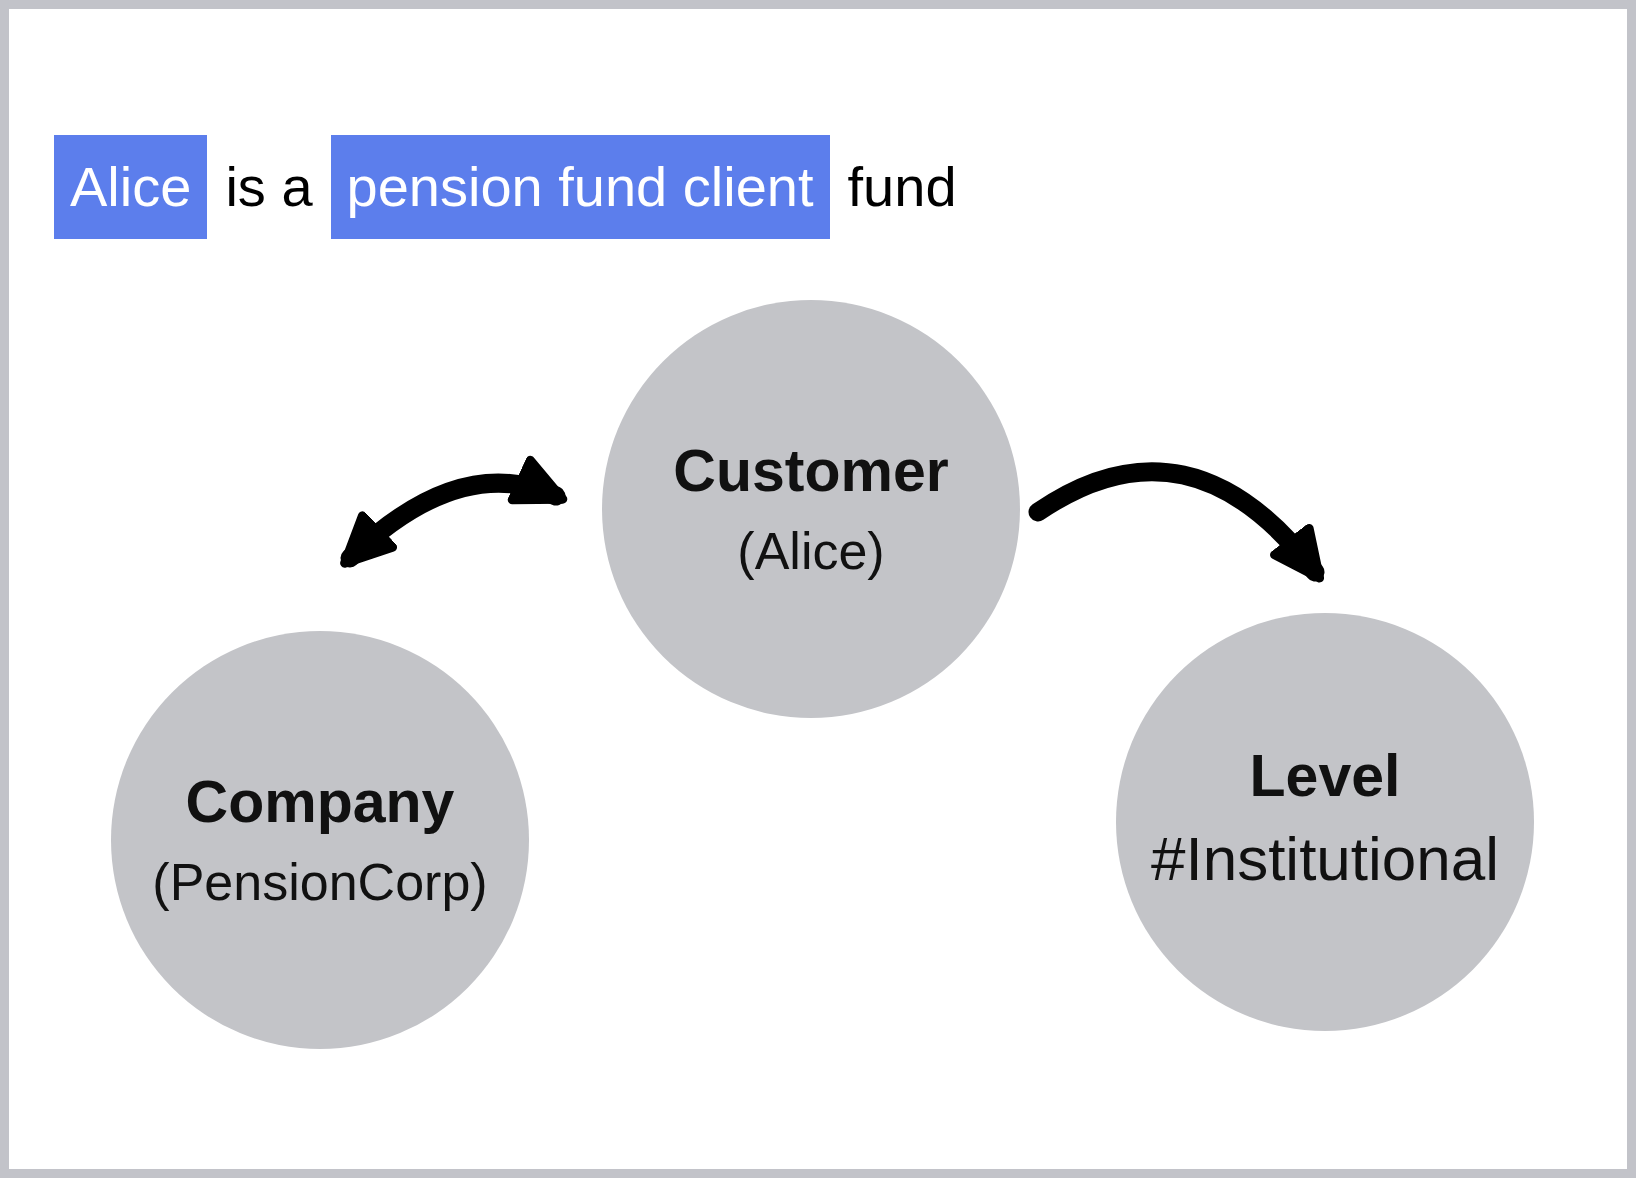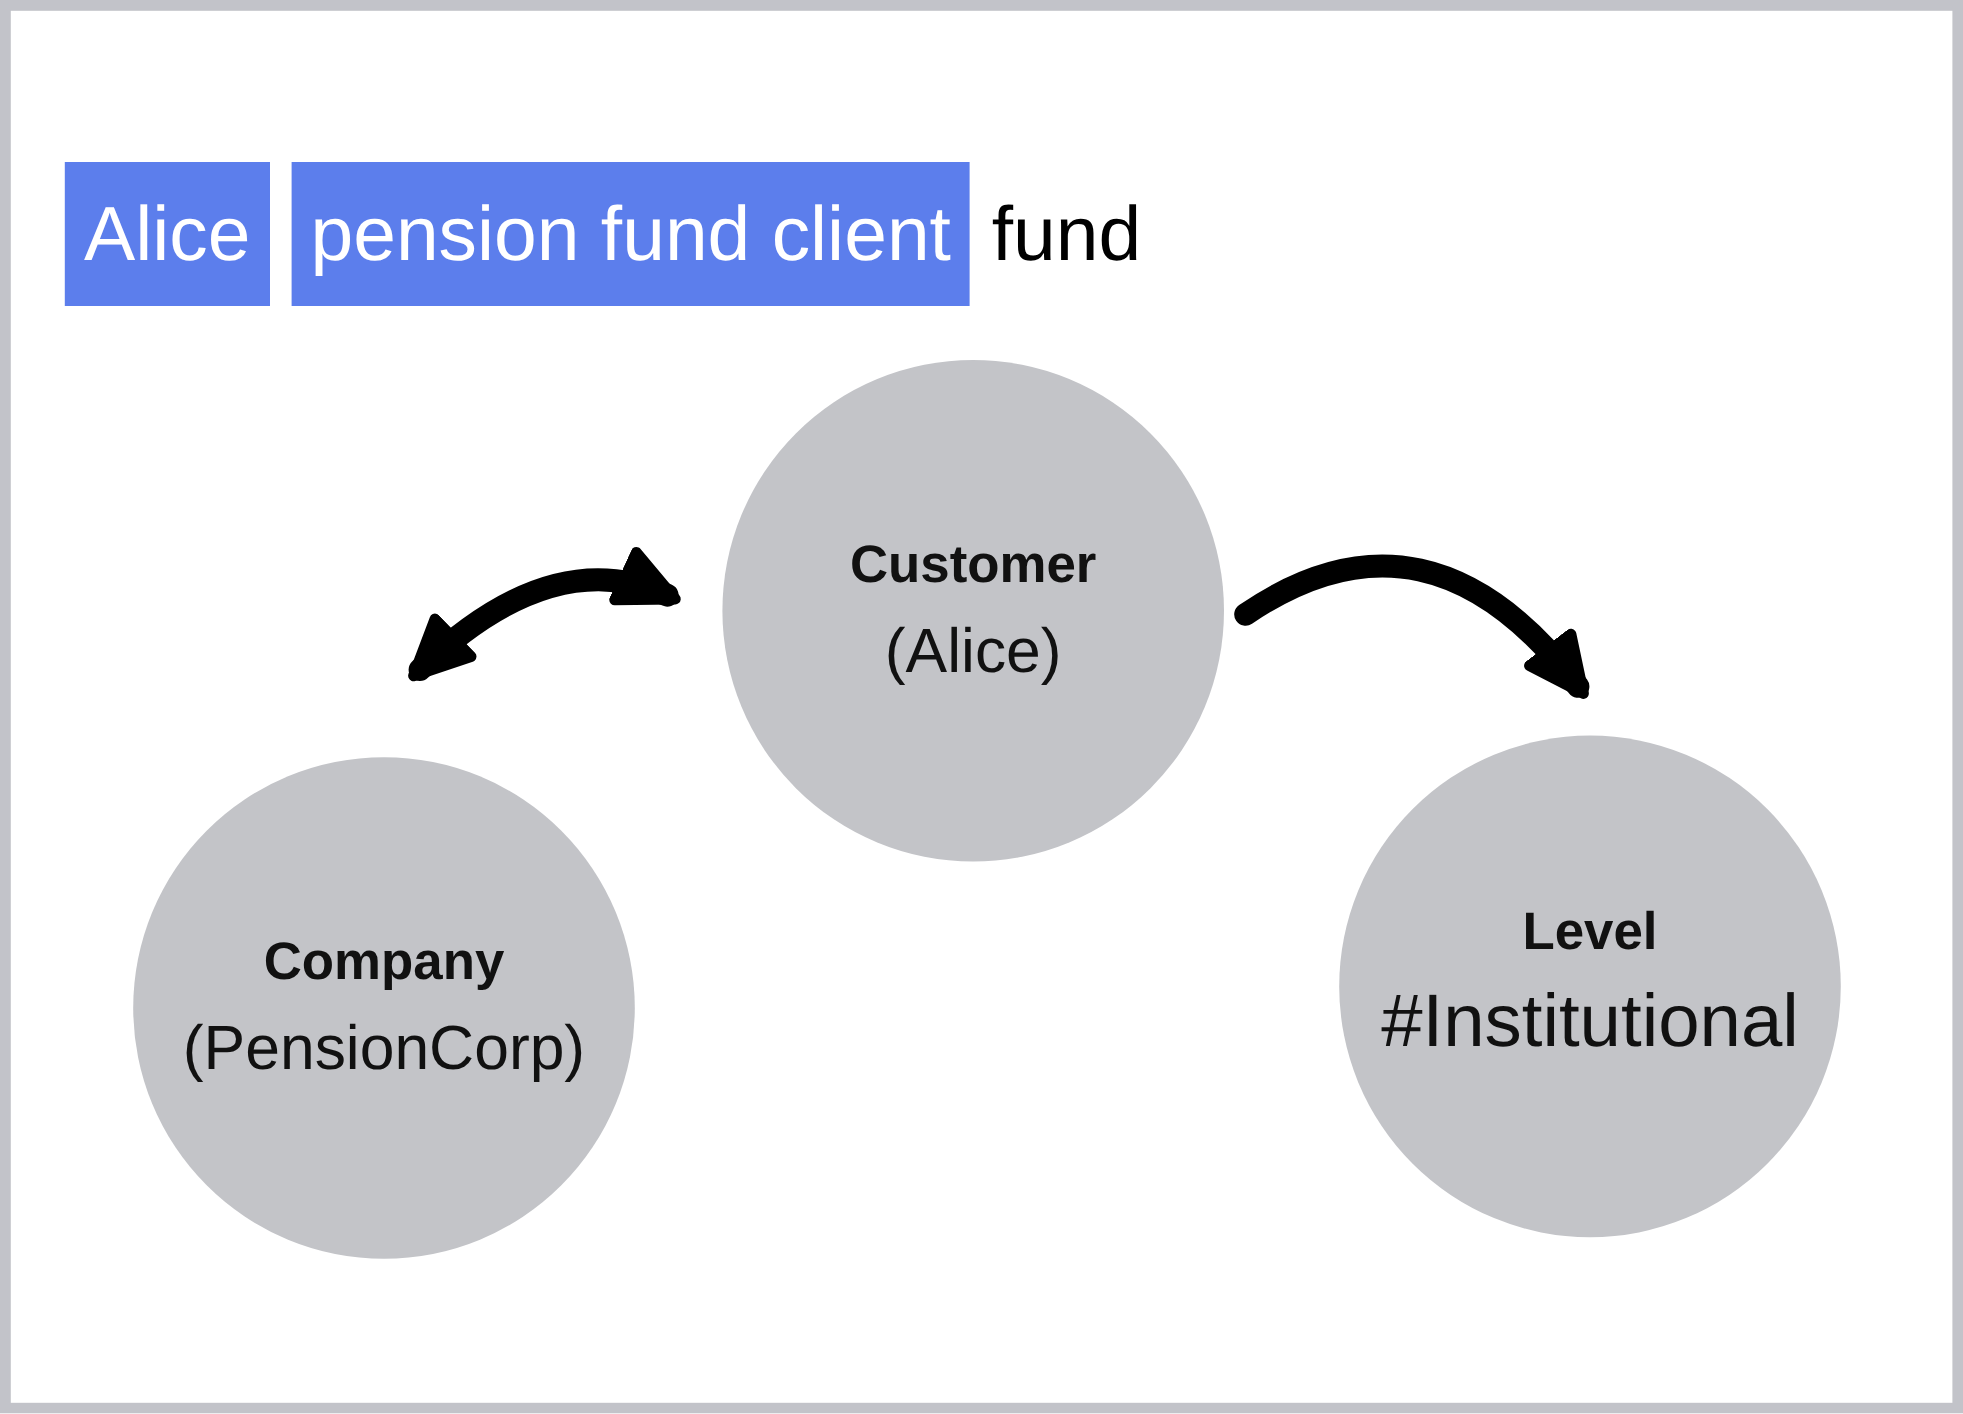--- a/index.html
+++ b/index.html
@@ -22,61 +22,62 @@
     box-sizing:border-box;
   }
   .frame{
     position:absolute;inset:0;
     border:9px solid var(--border-color);
     pointer-events:none;
     z-index:5;
   }
   
   .title-row{
-    position:absolute;left:54px;top:135px;height:120px;
+    position:absolute;left:54px;top:135px;height:104px;
     display:flex;align-items:stretch;gap:18px;
-    font-size:64px;line-height:1;white-space:nowrap;
+    font-size:56px;line-height:1;white-space:nowrap;
     color:var(--title-text);
     z-index:4;
   }
   .seg{display:flex;align-items:center;}
   .seg.hl{
     background:var(--hl-color);
     color:var(--hl-text);
     padding:0 16px;
   }
   
   .node{
     position:absolute;
     width:418px;height:418px;border-radius:50%;
     background:var(--node-fill);
     display:flex;flex-direction:column;align-items:center;justify-content:center;
     text-align:center;color:var(--node-text);
     z-index:1;
   }
-  .node .label{font-weight:bold;font-size:44px;line-height:1;}
+  .node .label{font-weight:bold;font-size:59px;line-height:1;}
   .node .value{font-size:52px;line-height:1;margin-top:24px;}
   .node .tags{margin-top:16px;font-size:62px;line-height:1.2;}
   #node-customer{left:602px;top:300px;}
   #node-company{left:111px;top:631px;}
   #node-level{left:1116px;top:613px;}
   
   svg.arrows{
     position:absolute;left:0;top:0;width:1636px;height:1178px;
     z-index:3;pointer-events:none;
   }
 </style>
 </head>
 <body>
 
 <div class="slide">
   <div class="frame"></div>
 
   <div class="title-row">
     <span class="seg hl">Alice</span>
+    <span class="seg">is a</span>
     <span class="seg hl">pension fund client</span>
     <span class="seg">fund</span>
   </div>
 
   <div class="node" id="node-customer">
     <div class="label">Customer</div>
     <div class="value">(Alice)</div>
   </div>
 
   <div class="node" id="node-company">

